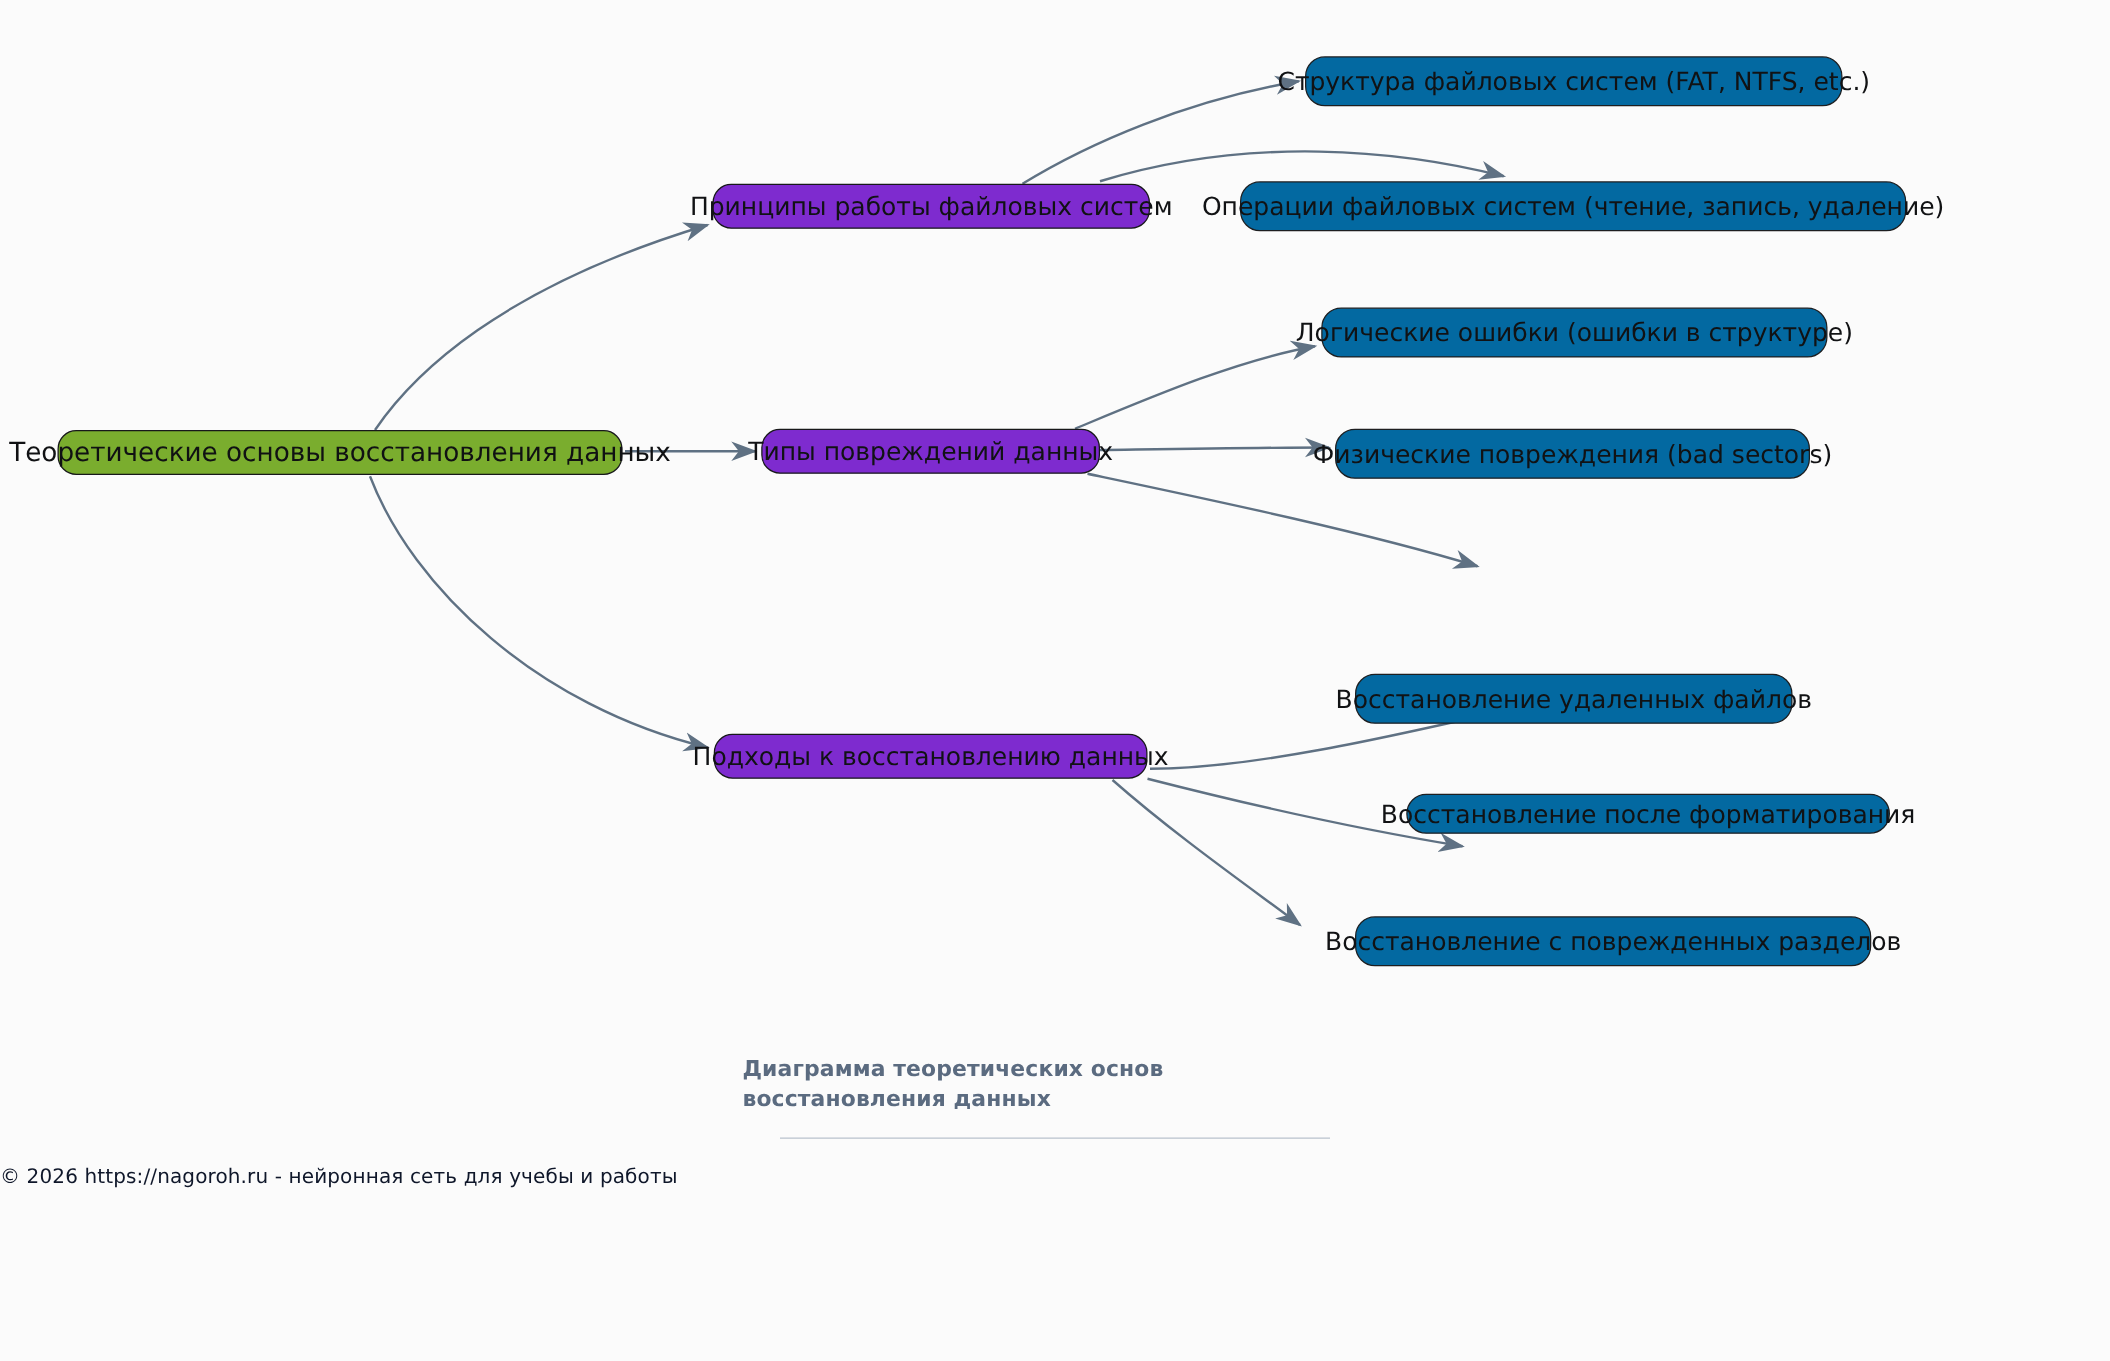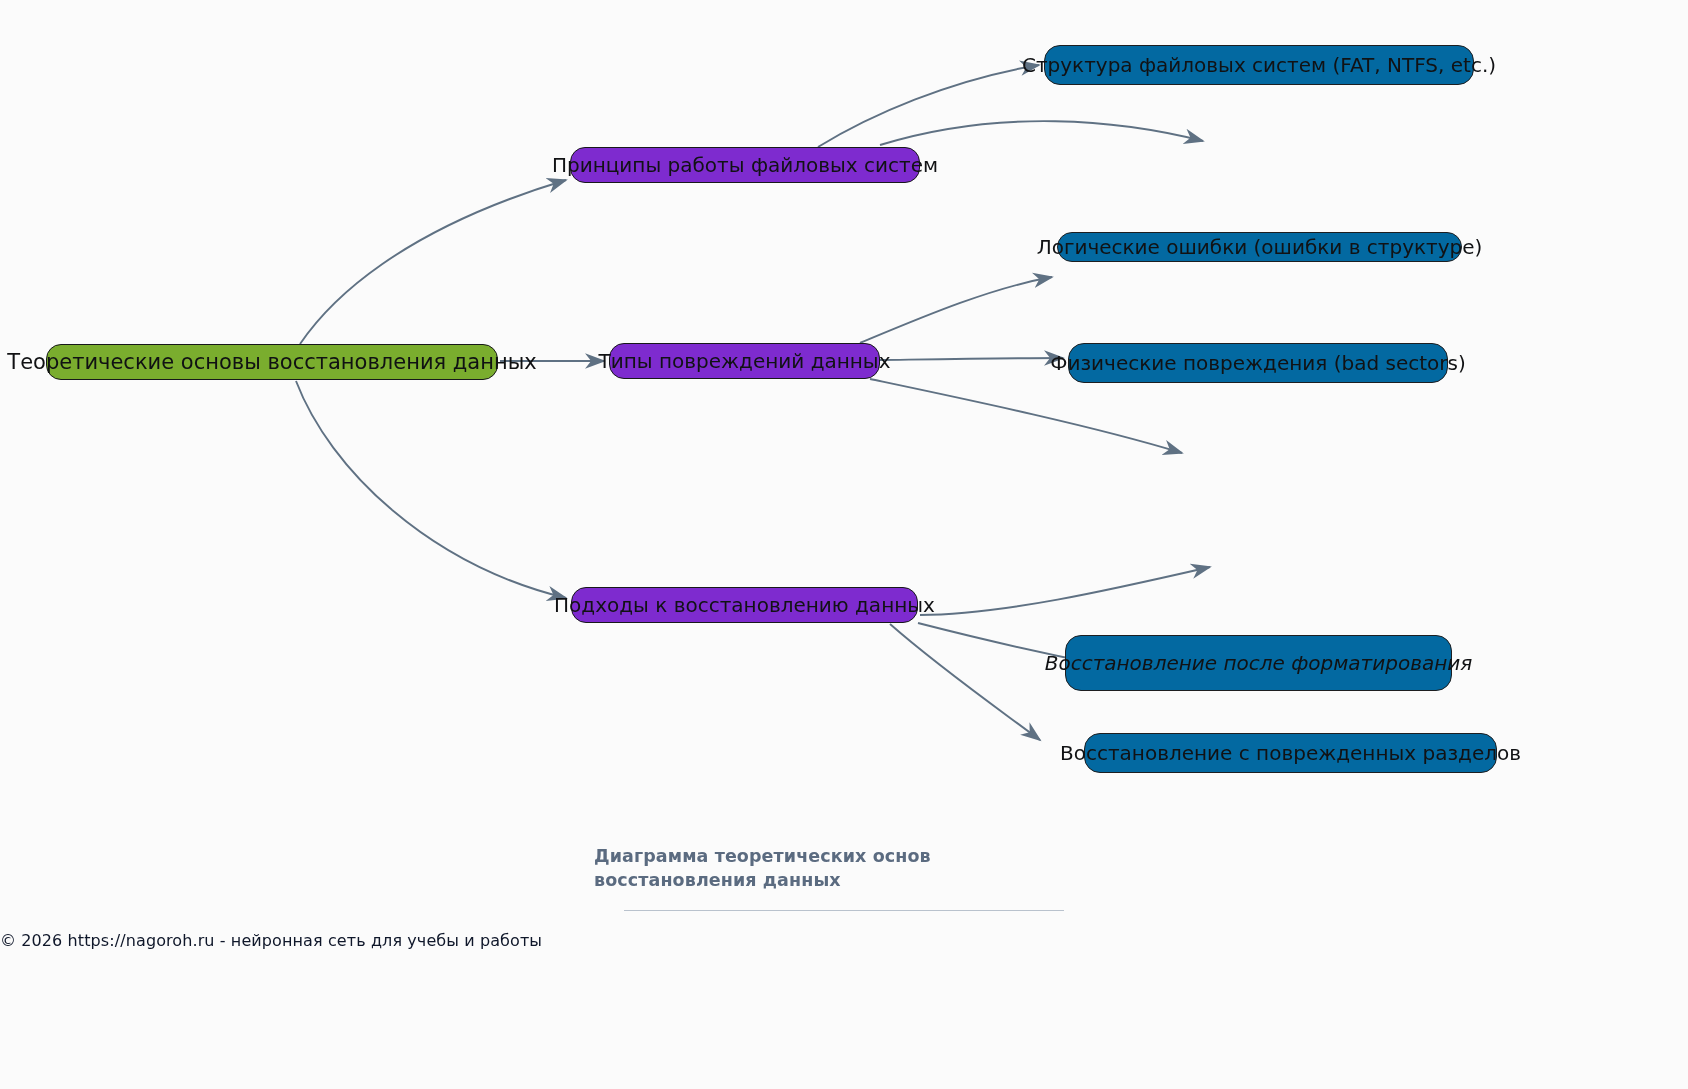--- a/index.html
+++ b/index.html
@@ -131,40 +131,46 @@
   </div>
 
   <div class="node node-branch" style="left:570px; top:147px; width:350px; height:36px;">
     <span>Принципы работы файловых систем</span>
   </div>
 
   <div class="node node-leaf" style="left:1044px; top:45px; width:430px; height:40px;">
     <span>Структура файловых систем (FAT, NTFS, etc.)</span>
   </div>
 
+  <div class="node node-leaf" style="left:992px; top:145px; width:533px; height:40px;">
+    <span>Операции файловых систем (чтение, запись, удаление)</span>
+  </div>
 
   <div class="node node-branch" style="left:609px; top:343px; width:271px; height:36px;">
     <span>Типы повреждений данных</span>
   </div>
 
-  <div class="node node-leaf" style="left:1057px; top:232px; width:405px; height:30px;">
+  <div class="node node-leaf" style="left:1057px; top:246px; width:405px; height:40px;">
     <span>Логические ошибки (ошибки в структуре)</span>
   </div>
 
   <div class="node node-leaf" style="left:1068px; top:343px; width:380px; height:40px;text-align:center;">
     <span>Физические повреждения (bad sectors)</span>
   </div>
 
 
   <div class="node node-branch" style="left:571px; top:587px; width:347px; height:36px;">
     <span>Подходы к восстановлению данных</span>
   </div>
 
+  <div class="node node-leaf" style="left:1084px; top:539px; width:350px; height:40px;">
+    <span>Восстановление удаленных файлов</span>
+  </div>
 
-  <div class="node node-leaf" style="left:1065px; top:635px; width:387px; height:56px;font-style:italic;">
+  <div class="node node-leaf" style="left:1125px; top:635px; width:387px; height:32px;">
     <span>Восстановление после форматирования</span>
   </div>
 
   <div class="node node-leaf" style="left:1084px; top:733px; width:413px; height:40px;">
     <span>Восстановление с поврежденных разделов</span>
   </div>
 
   <div id="caption-block">
     <div id="diagram-title">Диаграмма теоретических основ восстановления данных</div>
     <div id="divider"></div>

